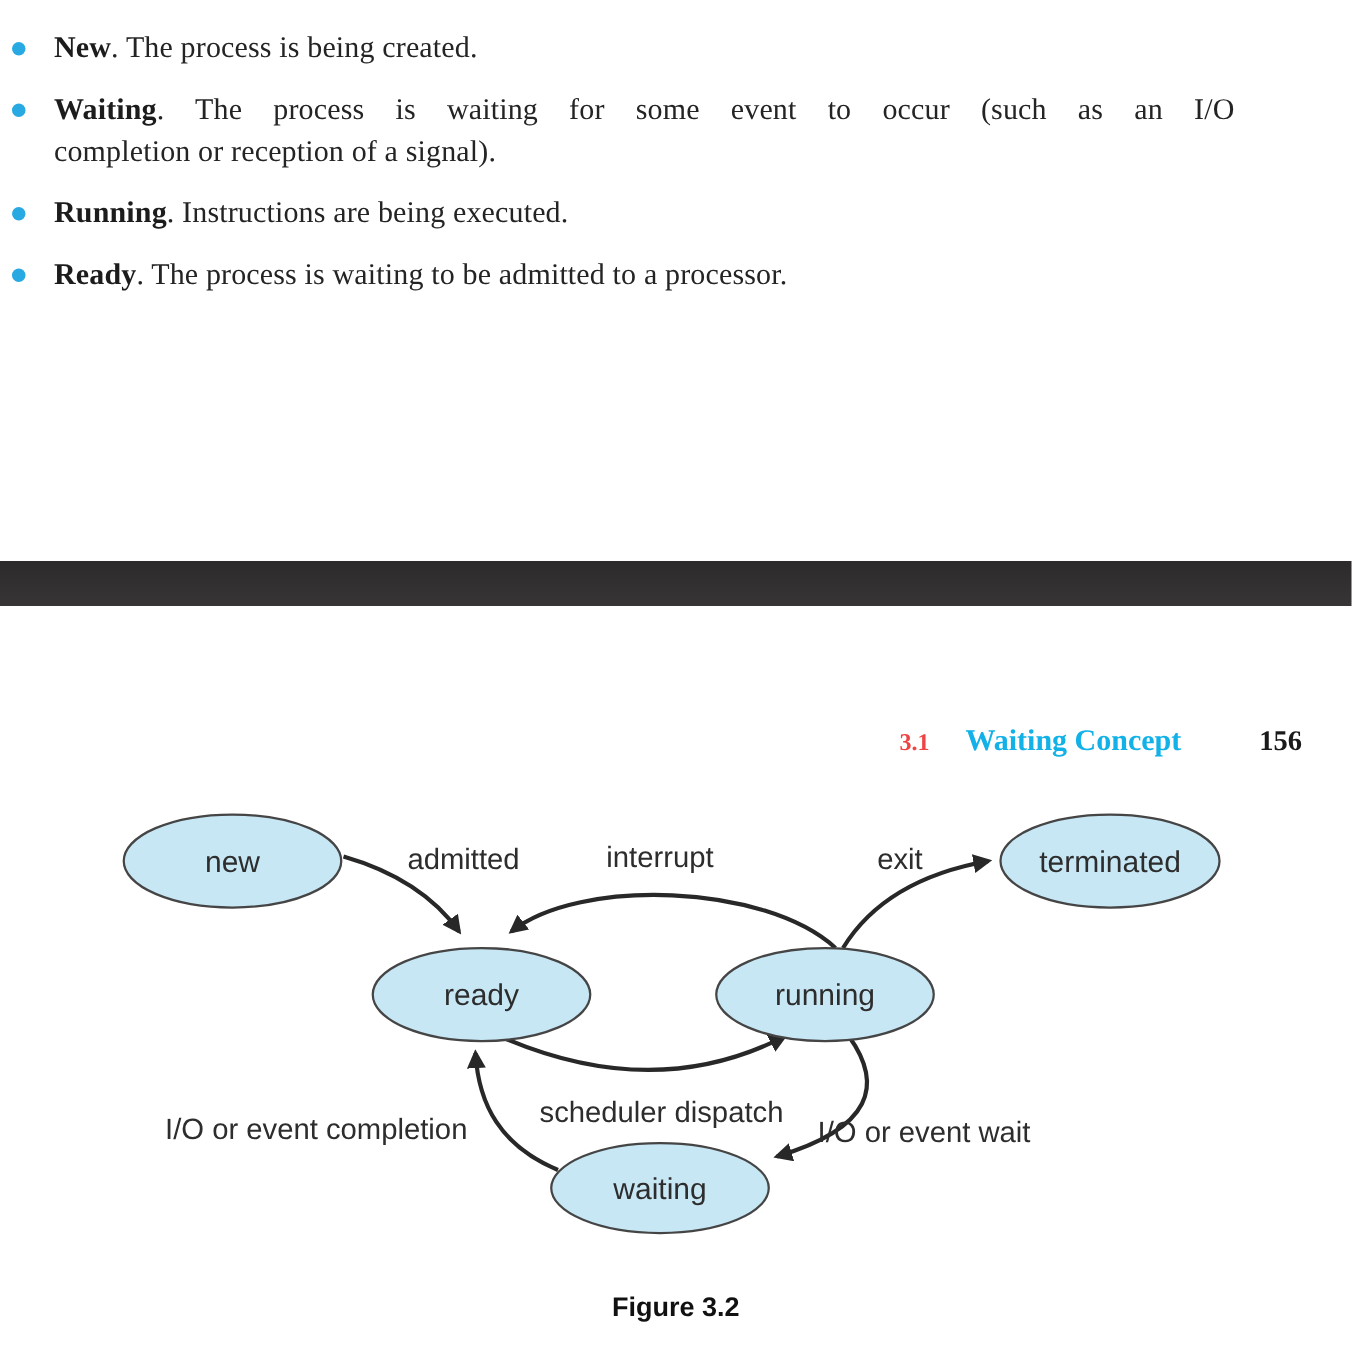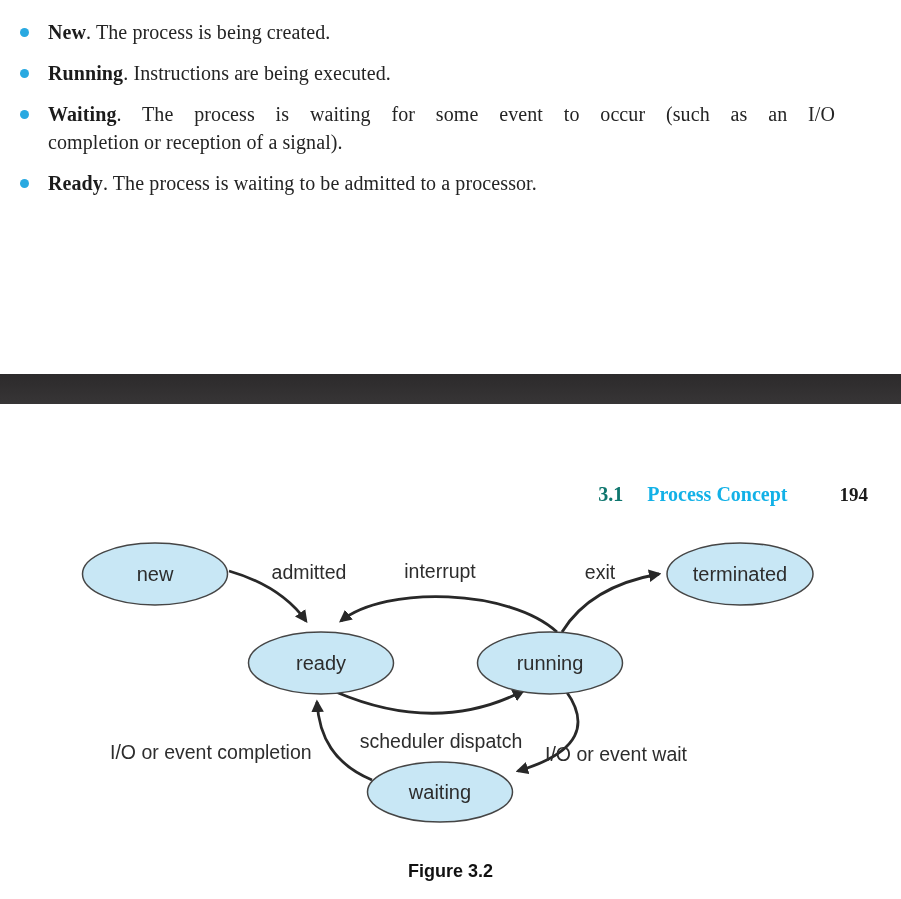--- a/index.html
+++ b/index.html
@@ -7,21 +7,21 @@
     width: 901px; height: 899px;
     background: #ffffff;
     position: relative;
     overflow: hidden;
     font-family: "Liberation Serif", serif;
   }
 
   
   .bullet-list {
     position: absolute;
-    left: 20px; top: 18px;
+    left: 8px; top: 18px;
     width: 815px;
     list-style: none;
     margin: 0; padding: 0;
   }
   .bullet-item {
     position: relative;
     padding-left: 28px;
     margin-bottom: 13px;
     font-size: 20px;
     line-height: 28px;
@@ -53,21 +53,21 @@
 
   
   .running-header {
     position: absolute;
     top: 483px; right: 33px;
     display: flex;
     align-items: baseline;
     font-family: "Liberation Serif", serif;
     font-weight: bold;
   }
-  .section-number { font-size: 20px; color: #0f766e; }
+  .section-number { font-size: 16px; color: #ef4444; }
   .section-title  { font-size: 20px; color: #12b1e7; margin-left: 24px; }
   .page-number    { font-size: 19px; color: #1a1a1a; margin-left: 52px; }
 
   
   .diagram-svg {
     position: absolute;
     left: 0; top: 520px;
   }
   .state-ellipse {
     fill: #c8e7f5;
@@ -108,39 +108,39 @@
 </head>
 <body>
 
 <ul class="bullet-list">
   <li class="bullet-item">
     <span class="bullet-dot"></span>
     <span class="bullet-term">New</span><span>. The process is being created.</span>
   </li>
   <li class="bullet-item">
     <span class="bullet-dot"></span>
-    <span class="bullet-term">Running</span><span>. Instructions are being executed.</span>
+    <span class="justify-line"><span class="bullet-term">Waiting</span><span>. The process is waiting for some event to occur (such as an I/O</span></span>
+    <span class="plain-line">completion or reception of a signal).</span>
   </li>
   <li class="bullet-item">
     <span class="bullet-dot"></span>
-    <span class="justify-line"><span class="bullet-term">Waiting</span><span>. The process is waiting for some event to occur (such as an I/O</span></span>
-    <span class="plain-line">completion or reception of a signal).</span>
+    <span class="bullet-term">Running</span><span>. Instructions are being executed.</span>
   </li>
   <li class="bullet-item">
     <span class="bullet-dot"></span>
     <span class="bullet-term">Ready</span><span>. The process is waiting to be admitted to a processor.</span>
   </li>
 </ul>
 
 <div class="divider-bar"></div>
 
 <div class="running-header">
   <span class="section-number">3.1</span>
-  <span class="section-title">Process Concept</span>
-  <span class="page-number">194</span>
+  <span class="section-title">Waiting Concept</span>
+  <span class="page-number">156</span>
 </div>
 
 <svg class="diagram-svg" width="901" height="345" viewBox="0 520 901 345">
   <defs>
     <marker id="arrowhead" viewBox="0 0 10 10" refX="8" refY="5" markerWidth="4.5" markerHeight="4.5" orient="auto-start-reverse">
       <path d="M 0 0 L 10 5 L 0 10 z" fill="#282828"></path>
     </marker>
   </defs>
 
   <path class="edge-path" d="M 229 571 Q 281 586 306 621" marker-end="url(#arrowhead)"></path>

